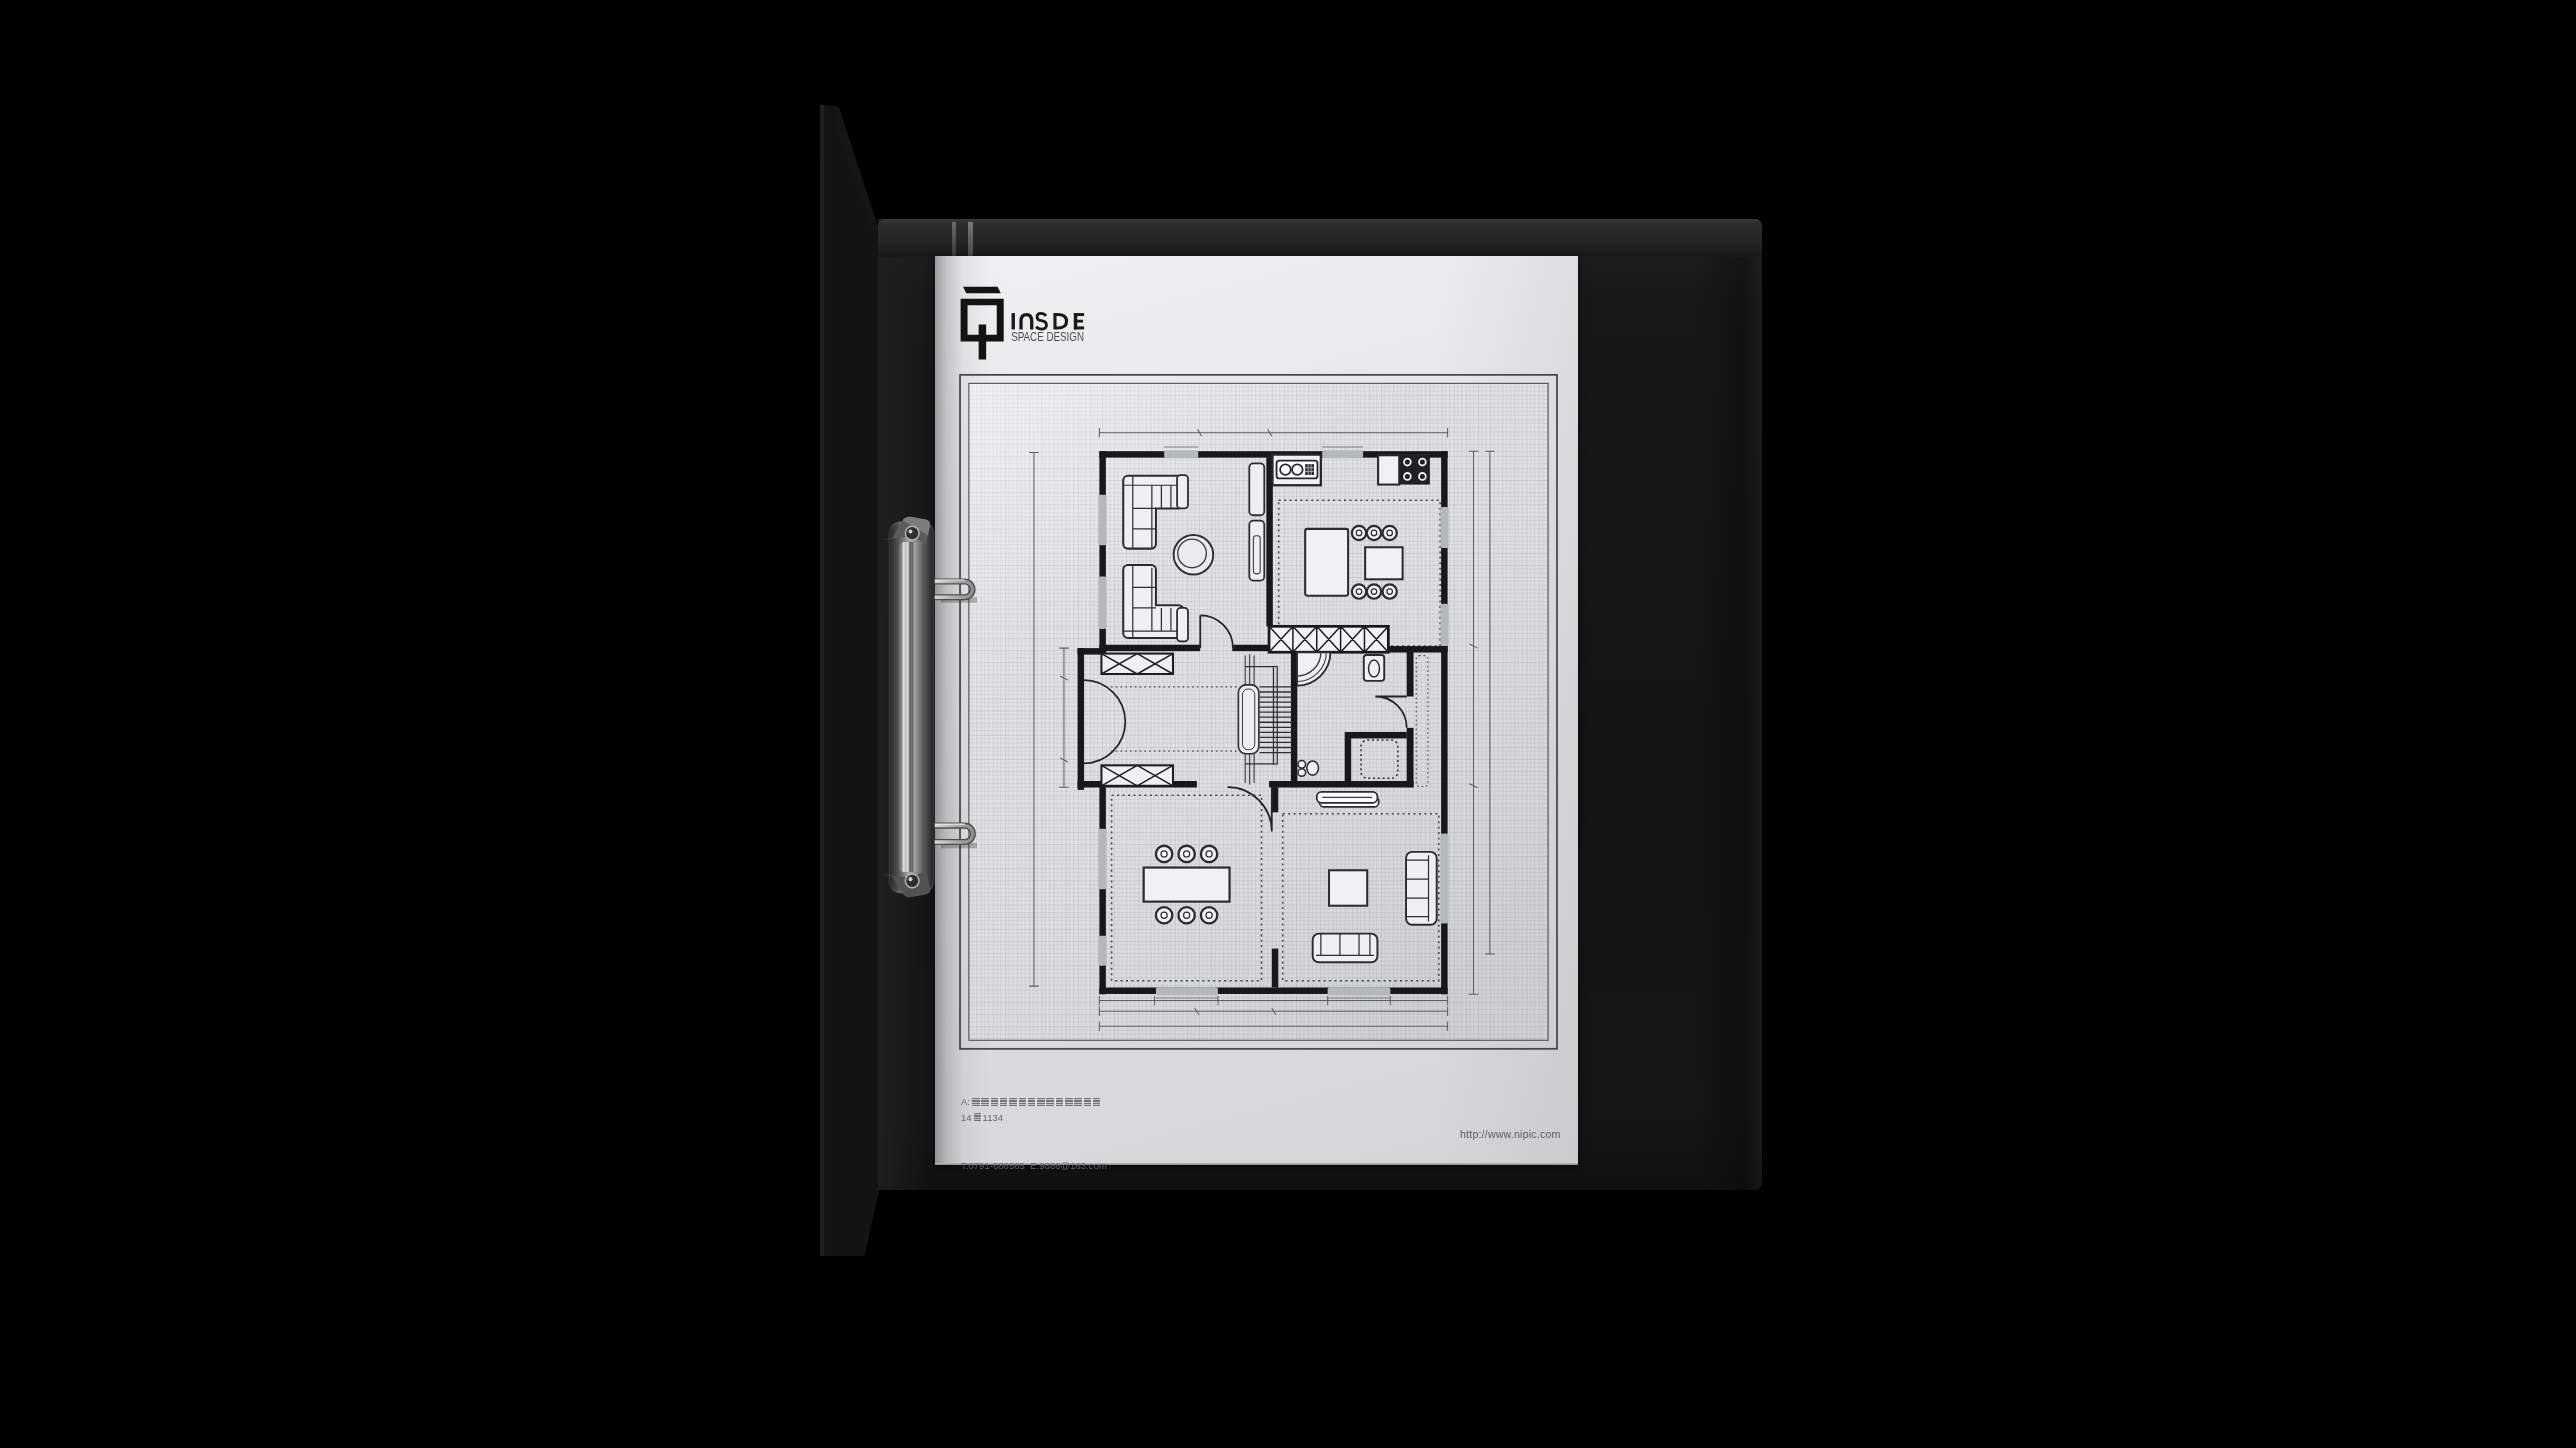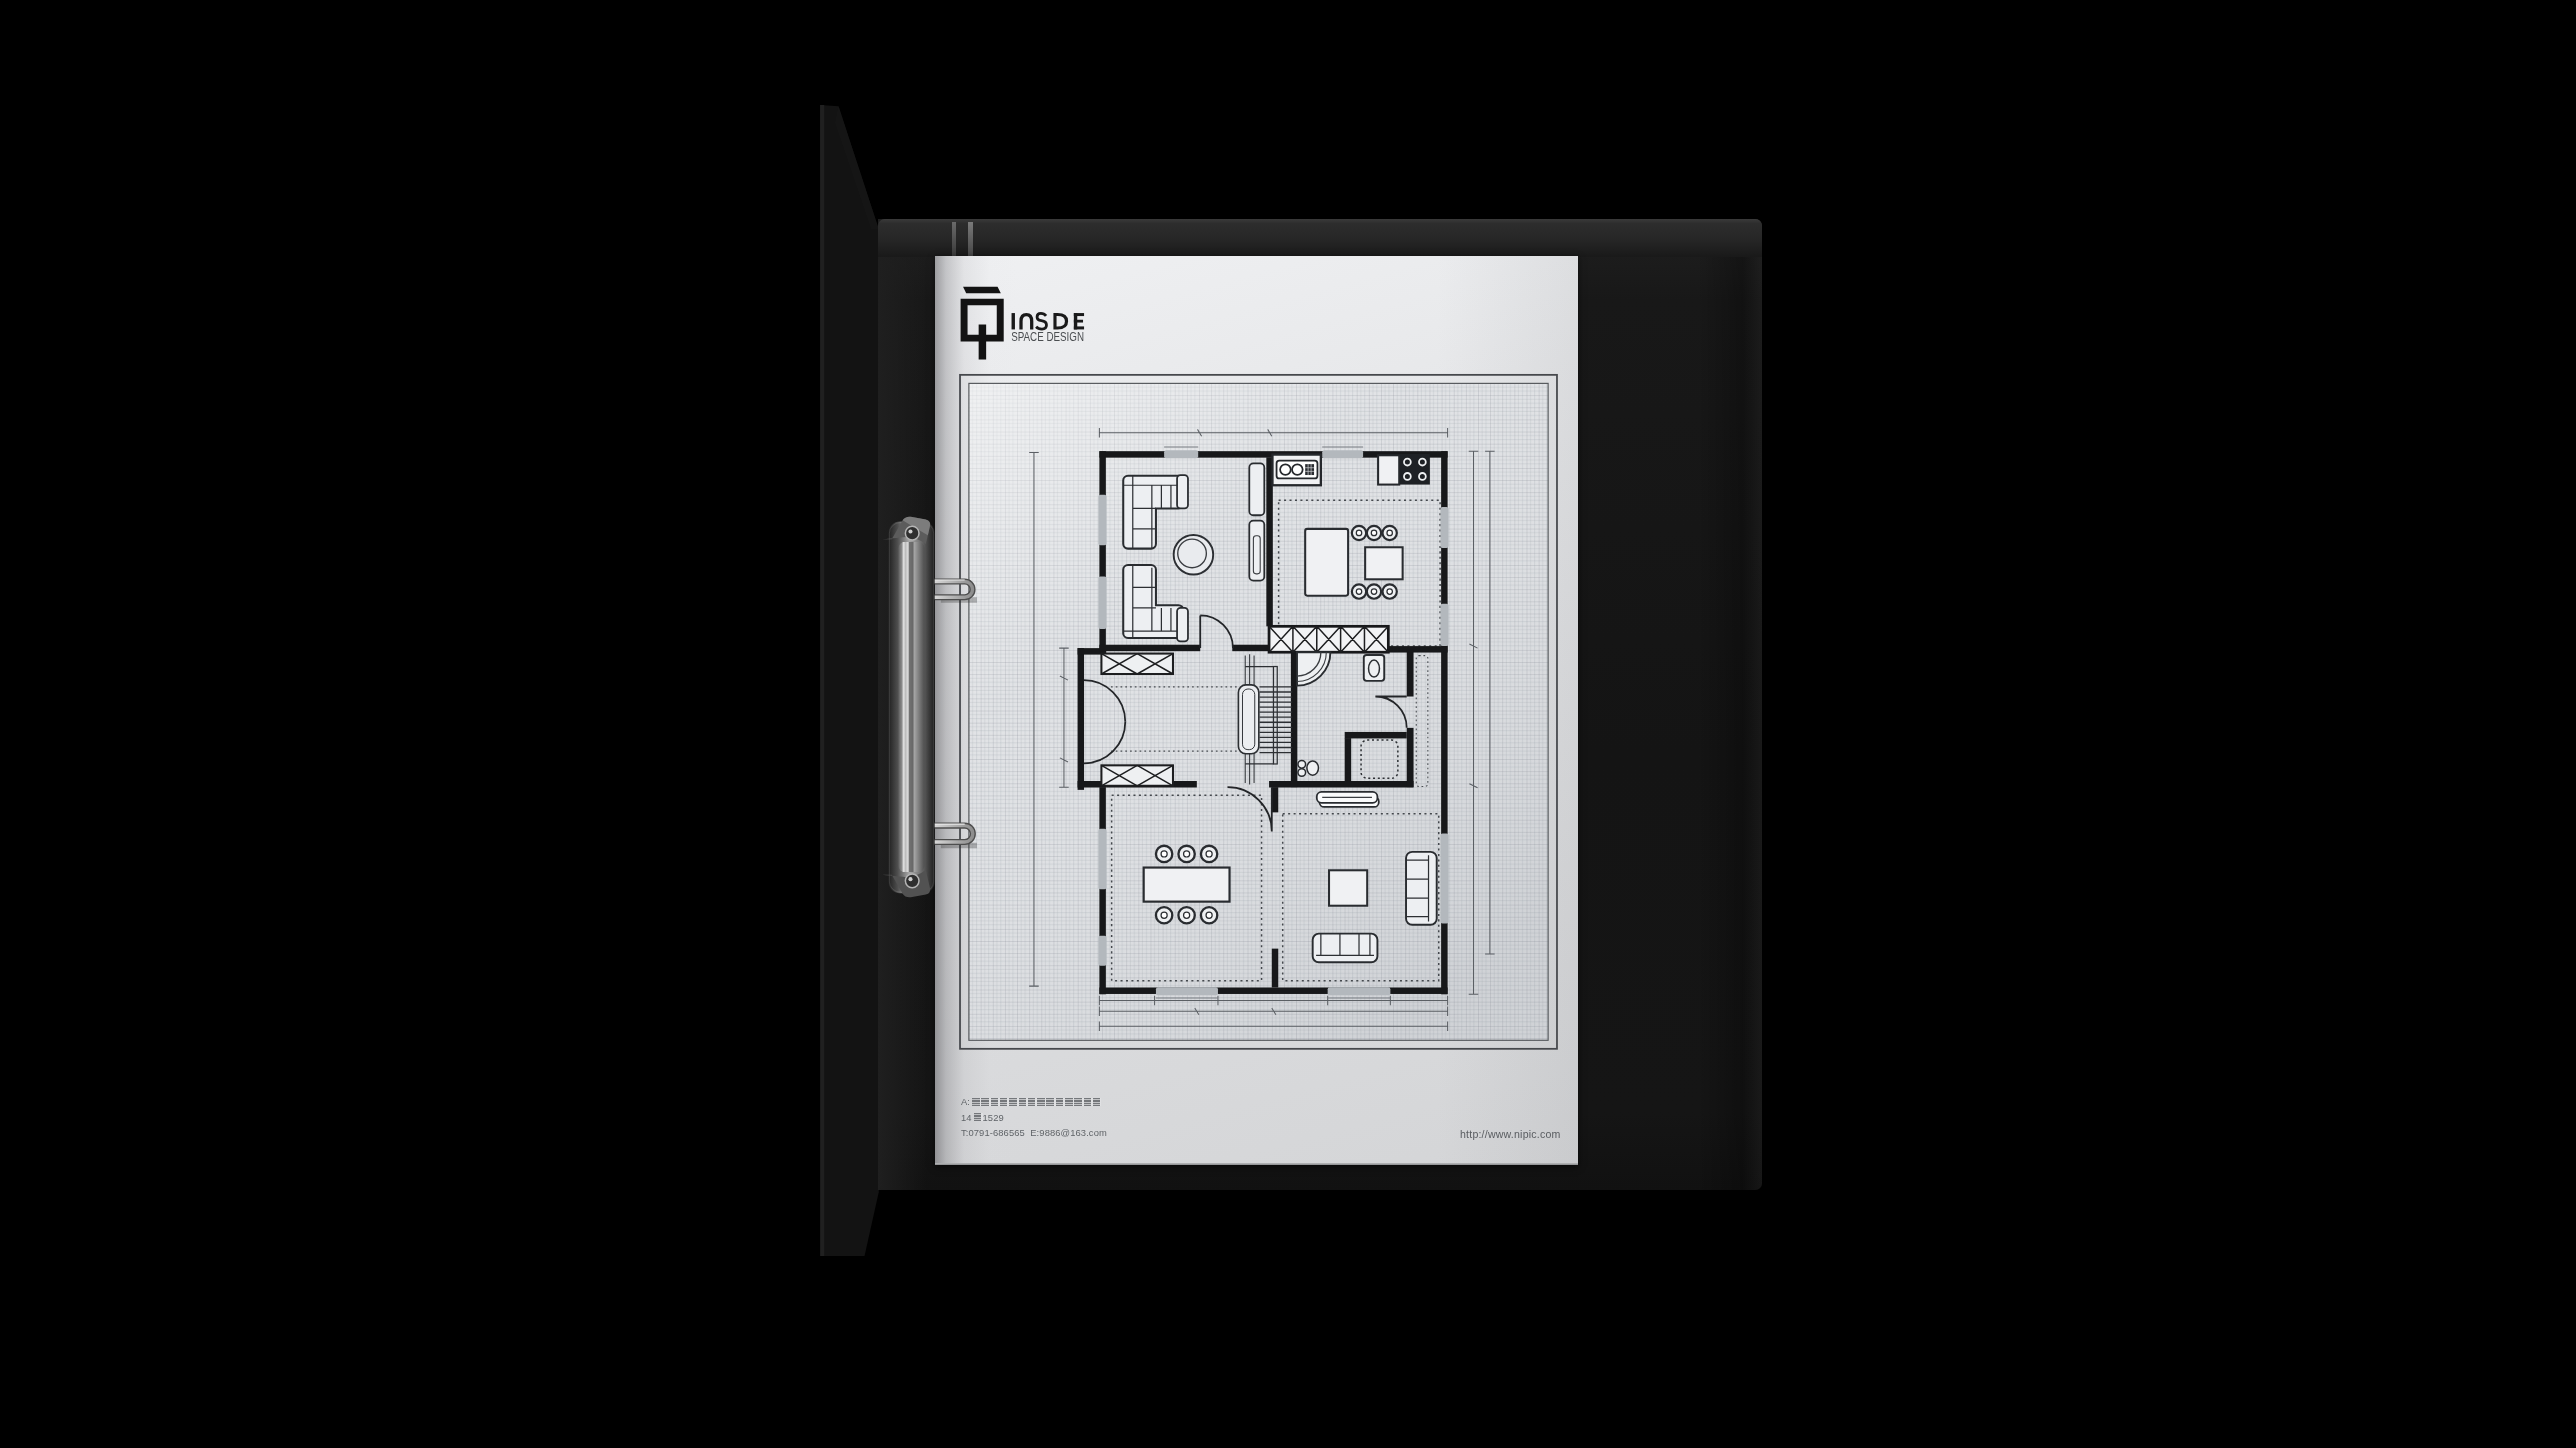--- a/index.html
+++ b/index.html
@@ -355,23 +355,23 @@
   </g>
   <g stroke="#2c2f33" stroke-width="1.8" fill="none">
     <path d="M1931,1402 h85 M1938,1370 v32 M1966,1370 v32 M1994,1370 v32 M2010,1370 v32"></path>
   </g>
 </svg>
 
 <div class="abs" style="left:961px;top:1094px;width:286px;color:#606468;font-size:9.4px;line-height:15.7px;letter-spacing:0.1px;">
 
   <div style="height:15.7px;"><span>A:</span><span class="cjk" style="width:129px;"></span></div>
 
-  <div style="height:15.7px;"><span>14</span><span class="cjk" style="width:8.9px;"></span><span>1529</span></div>
-
-  <div style="height:15.7px;">T:0791-686565&nbsp;&nbsp;E:9886@163.com</div>
+  <div style="height:15.7px;"><span>14</span><span class="cjk" style="width:8.9px;"></span><span>1134</span></div>
+
+  <div style="height:15.7px;margin-top:33px;">T:0791-686565&nbsp;&nbsp;E:9886@163.com</div>
 </div>
 
 <div class="abs" style="left:1450px;top:1128px;color:#595c60;font-size:10.6px;letter-spacing:0.2px;padding-left:10px;">http://www.nipic.com</div>
 
 <svg class="abs" style="left:882px;top:512px;" width="104" height="390" viewBox="0 0 152 572">
   <defs>
     <linearGradient id="plateg" x1="0" y1="0" x2="1" y2="0">
       <stop offset="0" stop-color="#202020"></stop>
       <stop offset="0.2" stop-color="#4e4e4e"></stop>
       <stop offset="0.45" stop-color="#a9a9a9"></stop>

